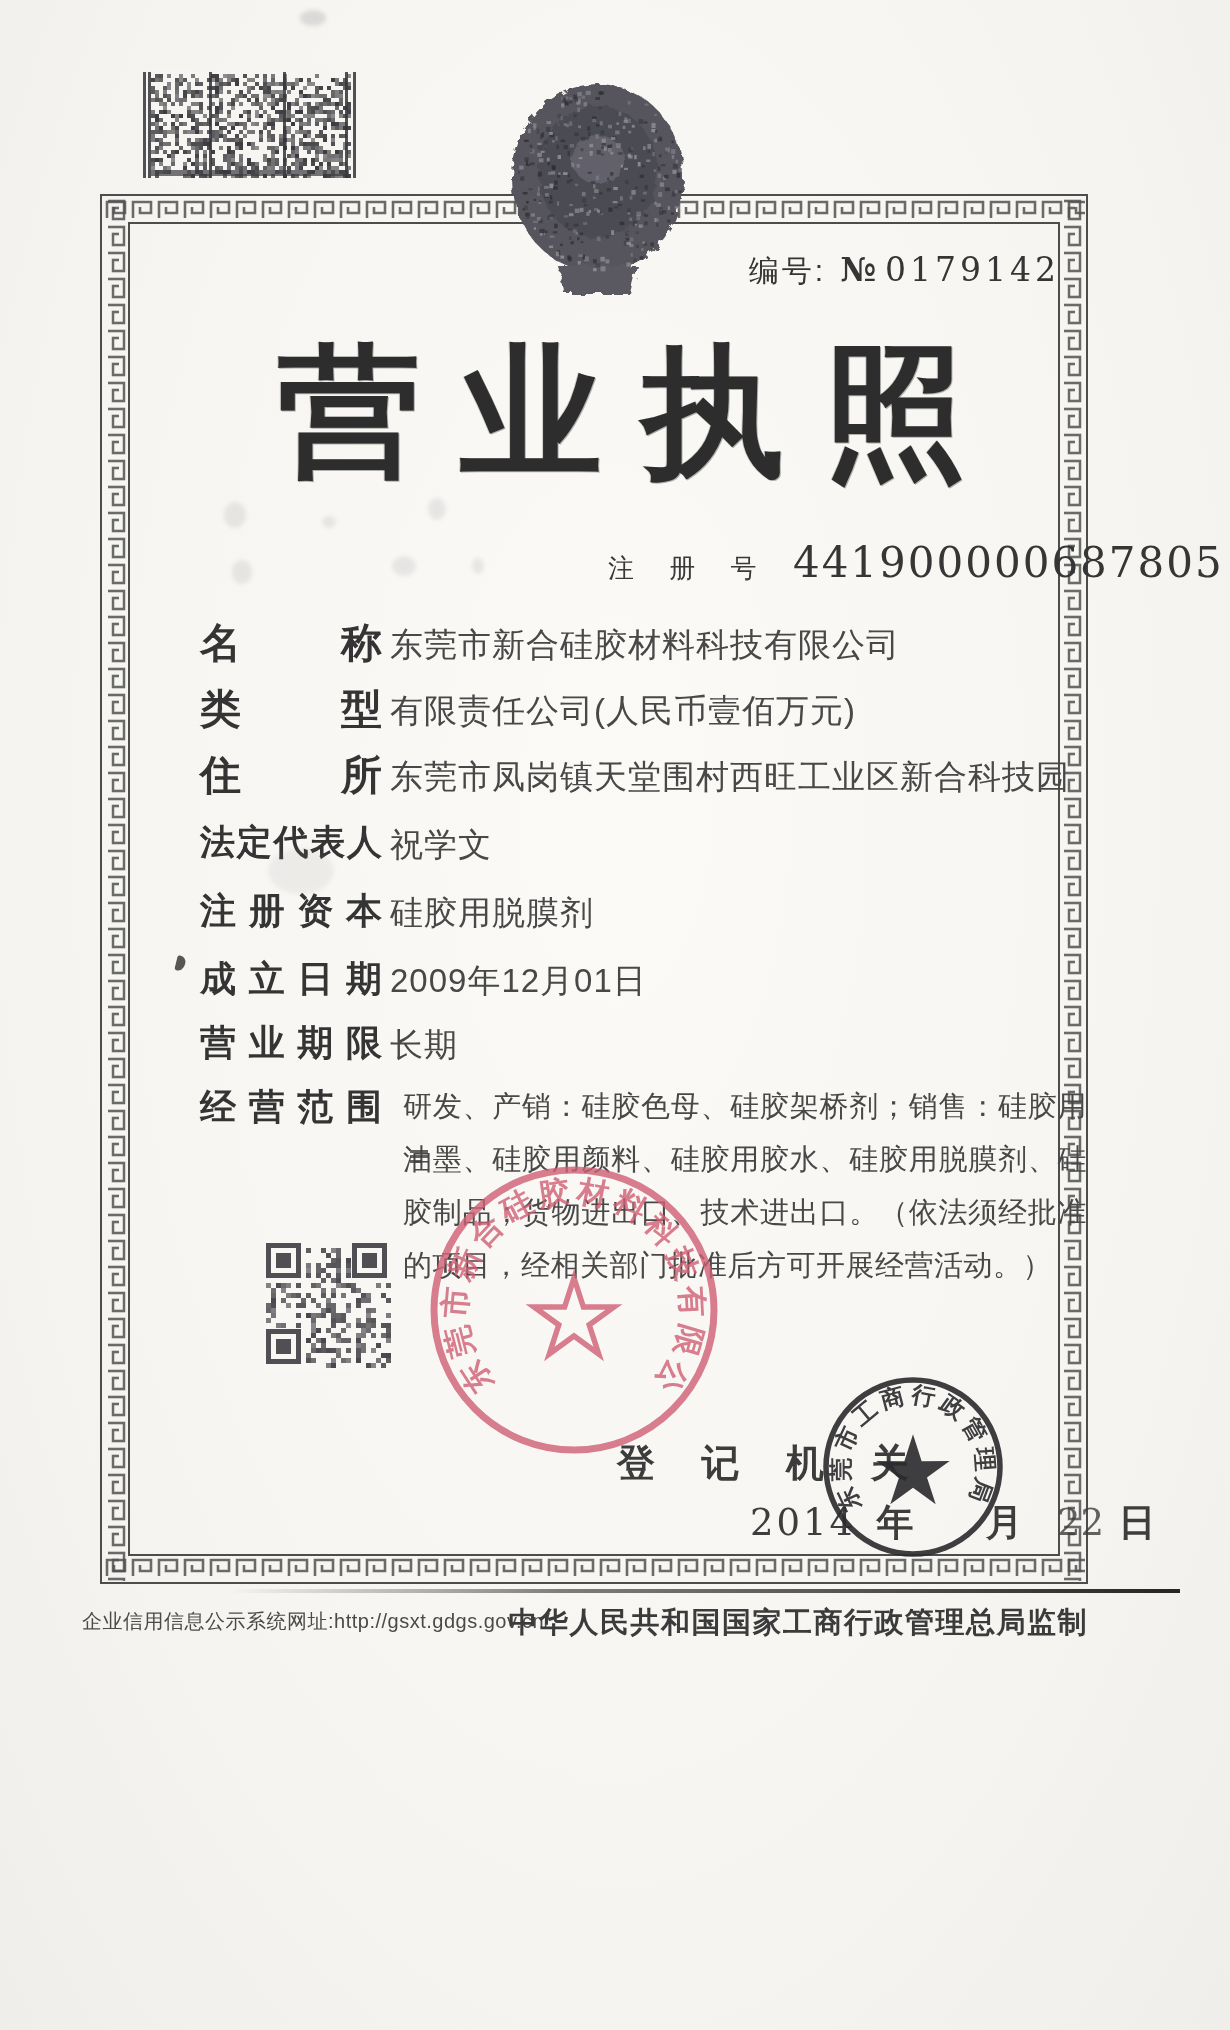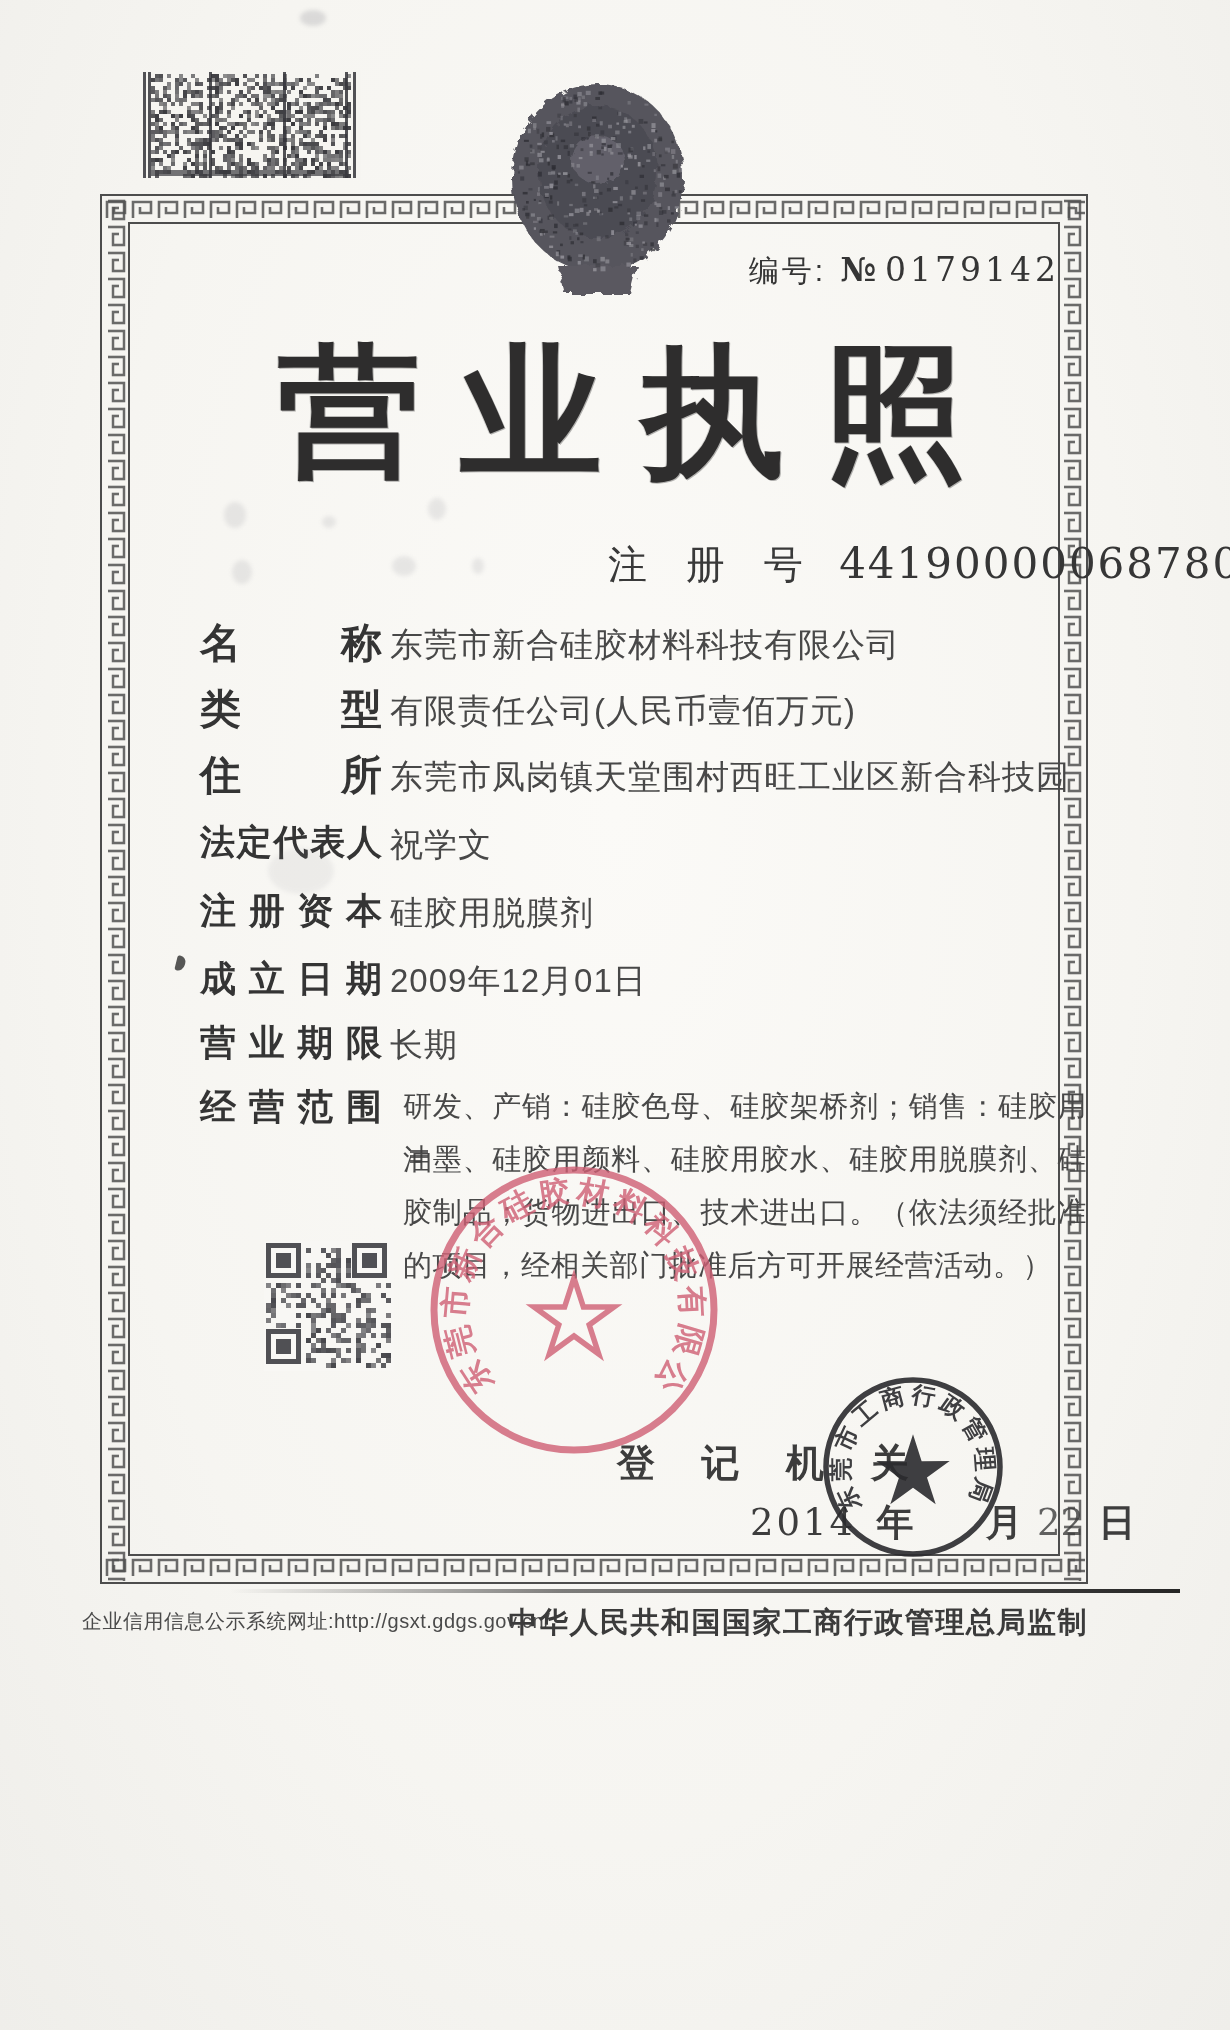--- a/index.html
+++ b/index.html
@@ -28,21 +28,21 @@
           letter-spacing:3px; color:#353535; white-space:nowrap;}
   .serial .nomark{font-family:"DejaVu Serif", serif; font-weight:700; font-size:33px; padding:0 6px 0 14px;}
   .serial .num{font-family:"DejaVu Serif", serif; font-size:33px; letter-spacing:4px;}
 
   .title{position:absolute; left:100px; top:318px; width:988px; text-align:center;
          font-size:142px; font-weight:900; letter-spacing:40px; 
          box-sizing:border-box; color:#2e2d2d; z-index:2;
          text-shadow:1px 1px 0 rgba(40,40,40,.35), -1px 0 0 rgba(40,40,40,.2);margin-left:48px;}
 
   .regno{position:absolute; left:608px; top:538px; z-index:2; white-space:nowrap;}
-  .regno .lbl{font-size:39px; letter-spacing:14px; color:#393939;}
+  .regno .lbl{font-size:26px; letter-spacing:14px; color:#393939;}
   .regno .num{font-family:"DejaVu Serif", serif; font-size:42px; letter-spacing:2px; color:#363636; margin-left:18px;}
 
   
   .row{position:absolute; left:200px; width:880px; z-index:2;}
   .row .lbl{position:absolute; left:0; top:0; width:182px; display:flex;
             justify-content:space-between; color:#343434; font-weight:600;}
   .row .lbl.n2{font-size:41px;}
   .row .lbl.n4{font-size:36px; top:3px;}
   .row .lbl.n5{font-size:35px; top:3px;}
   .row .val{position:absolute; left:190px; top:7px; font-size:33px; color:#484848;
@@ -50,21 +50,21 @@
   .row .val.long{white-space:normal; left:163px; top:0; width:684px; font-size:29px;
                  line-height:53px; letter-spacing:.5px; text-align:justify;margin-left:40px;}
 
   
   .registrar{position:absolute; left:617px; top:1438px; font-size:38px; letter-spacing:18px;
              color:#3c3c3c; font-weight:600; z-index:2; white-space:nowrap;}
   .dateline{position:absolute; left:750px; top:1498px; z-index:2; font-size:37px; color:#3d3d3d; white-space:nowrap;}
   .dateline .yr{font-family:"DejaVu Serif", serif; letter-spacing:3px;}
   .dateline .u1{margin-left:10px; font-weight:600;}
   .dateline .u2{margin-left:62px; font-weight:600;}
-  .dateline .dd{font-family:"DejaVu Serif", serif; margin-left:4px; opacity:.8;}
+  .dateline .dd{font-family:"DejaVu Serif", serif; margin-left:24px; opacity:.8;}
   .dateline .u3{margin-left:4px; font-weight:600;}
 
   .footer-left{position:absolute; left:82px; top:1608px; font-family:Liberation Sans, sans-serif;
                font-size:20px; color:#4a4a4a; letter-spacing:.5px; z-index:2;}
   .footer-right{position:absolute; right:142px; top:1603px; font-size:29px; font-weight:700;
                 color:#3b3b3b; letter-spacing:1.5px; z-index:2;}
   .scanline{position:absolute; left:230px; top:1589px; width:950px; height:4px; z-index:2;
             background:linear-gradient(to right, rgba(30,30,30,0), rgba(25,25,25,.55) 35%, rgba(15,15,15,.9));}
 
   

